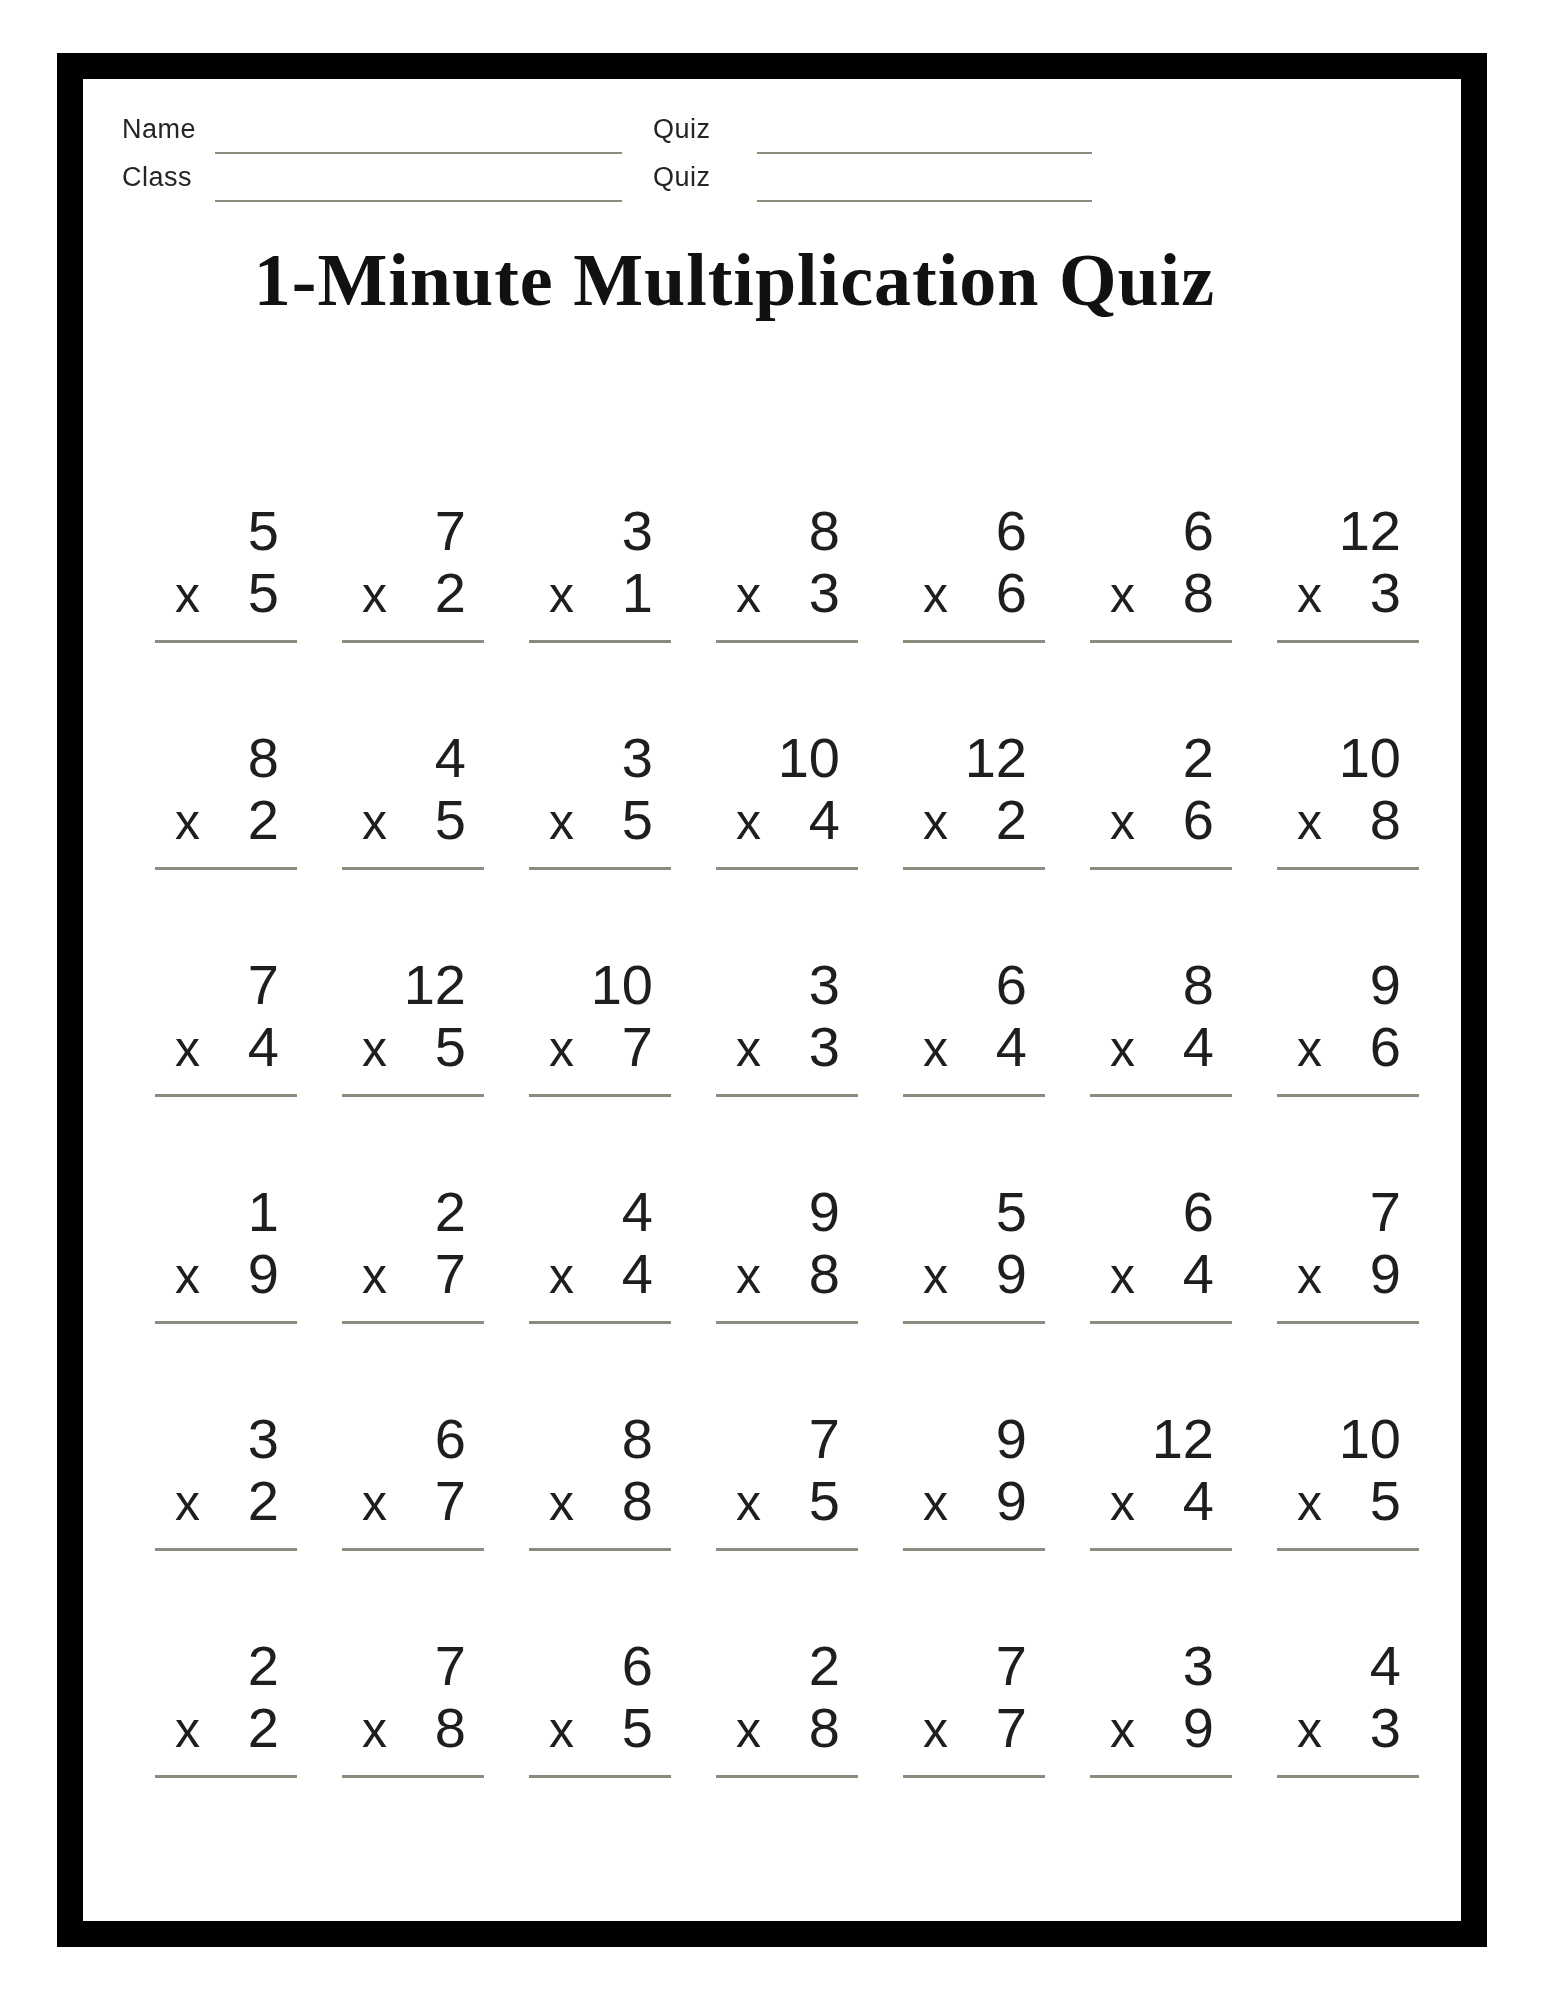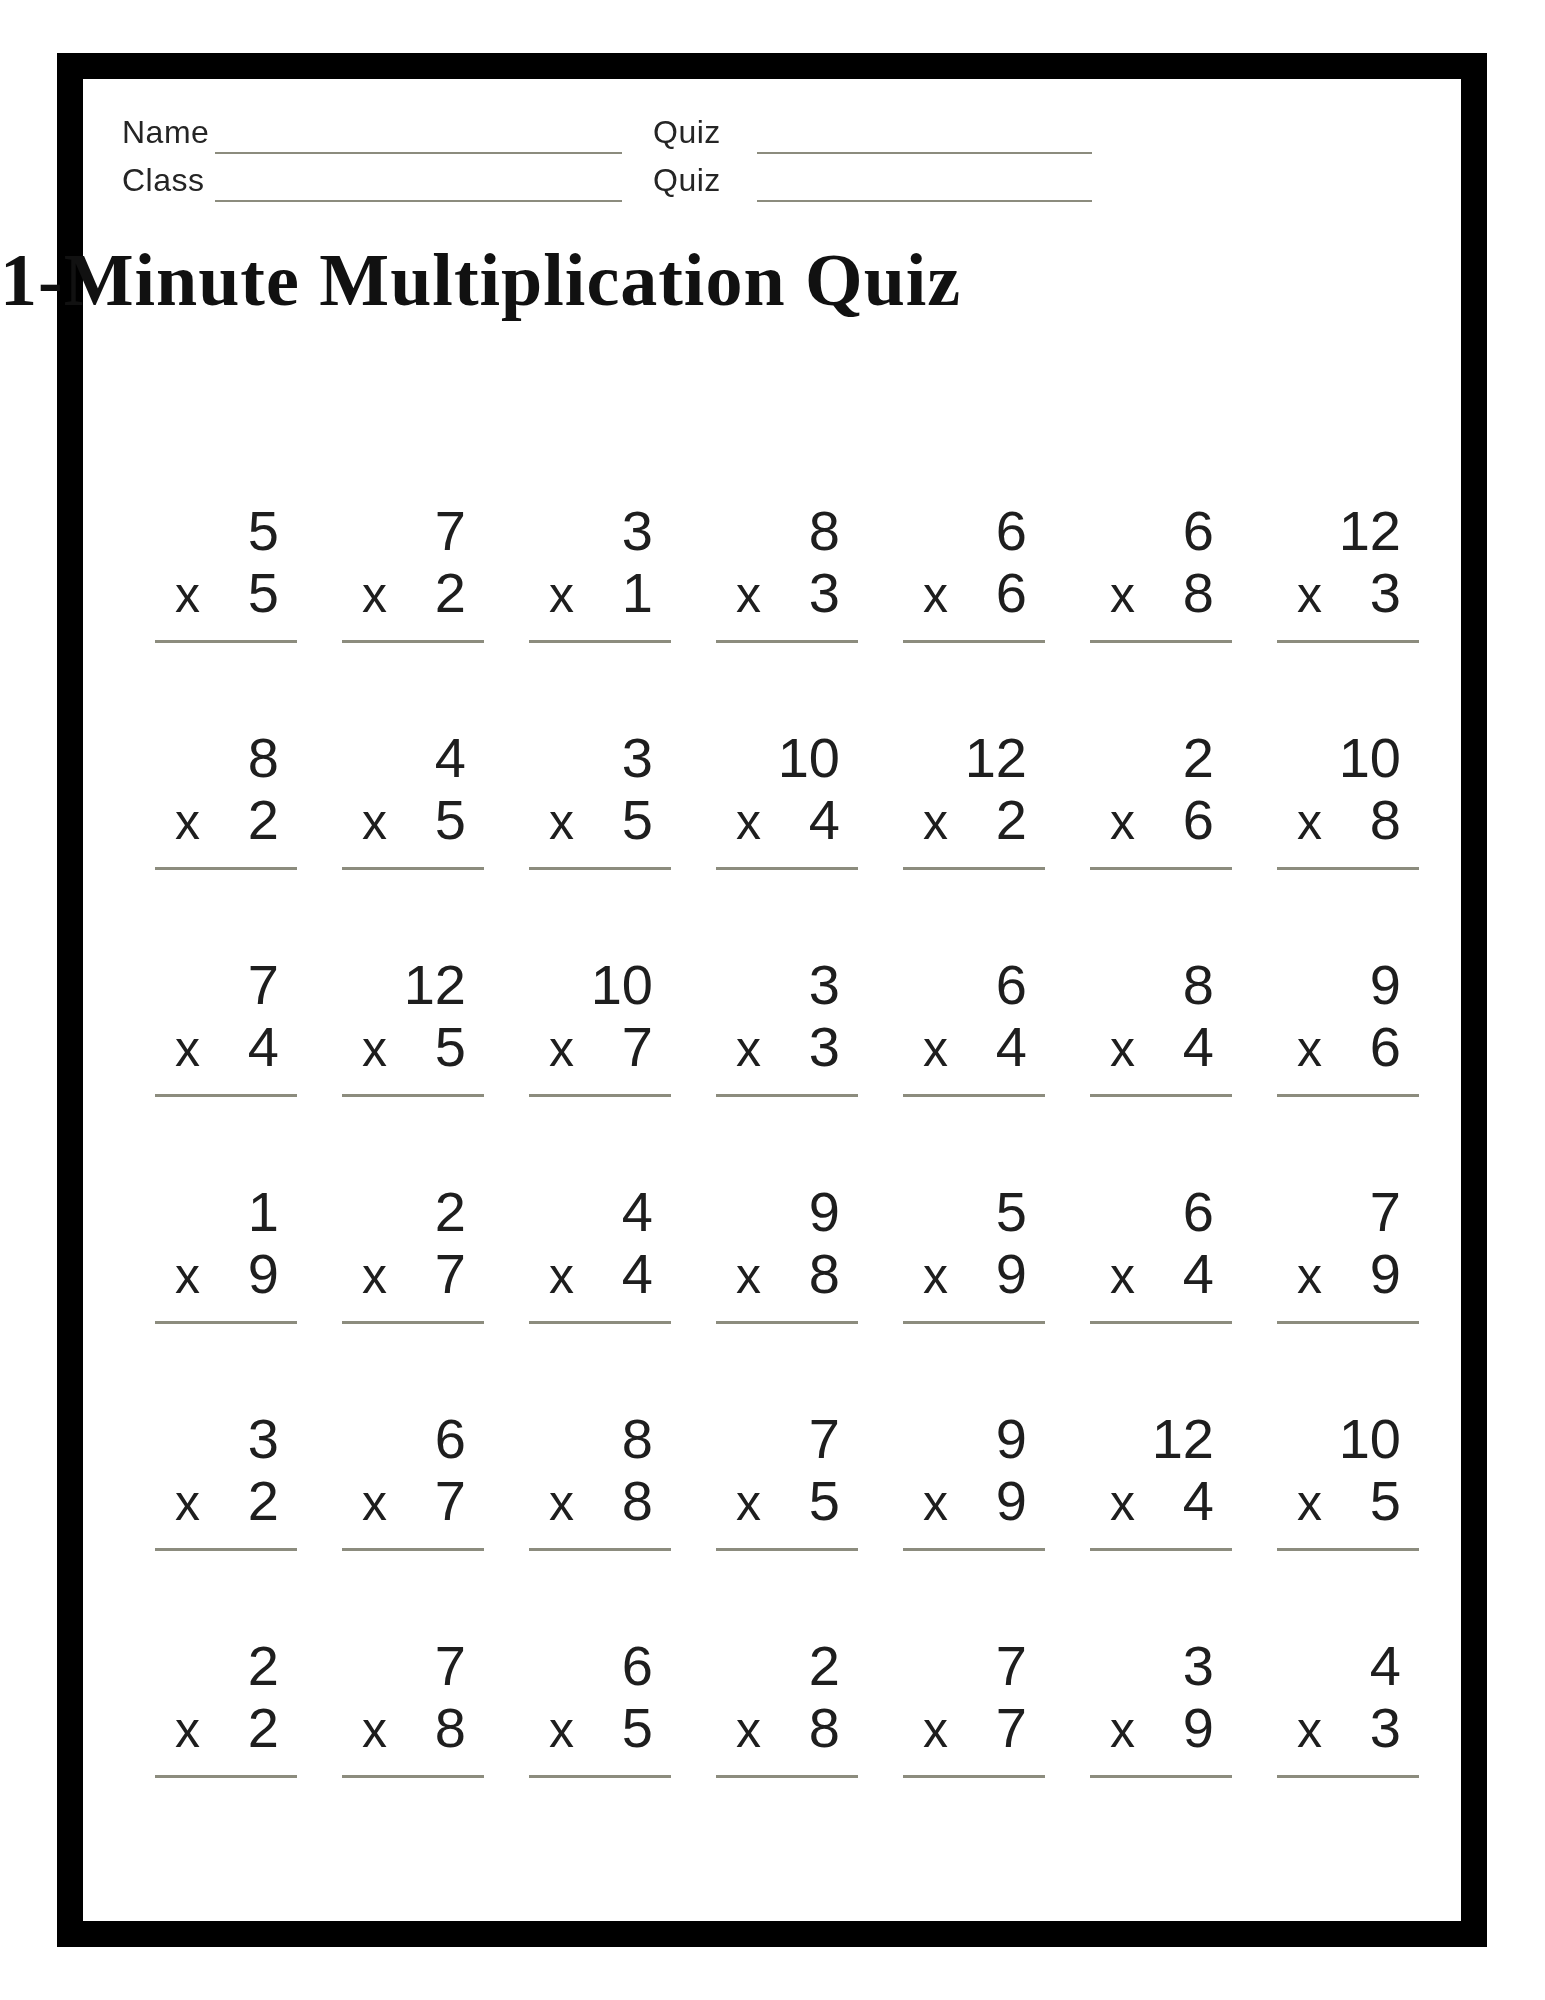--- a/index.html
+++ b/index.html
@@ -30,41 +30,41 @@
     position: absolute;
     left: 0;
     width: 1545px;
     height: 42px;
   }
   .hrow.r1 { top: 112px; }
   .hrow.r2 { top: 160px; padding-left: 41px; }
   .hlabel {
     position: absolute;
     top: 2px;
-    font-size: 32px;
+    font-size: 27px;
     color: #252525;
     letter-spacing: 0.5px;
   }
   .hlabel.left  { left: 122px; }
   .hlabel.right { left: 653px; }
   .hline {
     position: absolute;
     bottom: 0;
     height: 0;
     border-bottom: 2px solid #8c8c7e;
   }
   .hline.left  { left: 215px; width: 407px; }
   .hline.right { left: 757px; width: 335px; }
   
   .title {
     position: absolute;
     top: 238px;
     left: 0;
     width: 1215px;
-    text-align: left;
+    text-align: right;
     font-family: "Liberation Serif", serif;
     font-weight: bold;
     font-size: 74px;
     letter-spacing: 1px;
     color: #111111;
     white-space: nowrap;
   }
   
   .grid {
     position: absolute;

